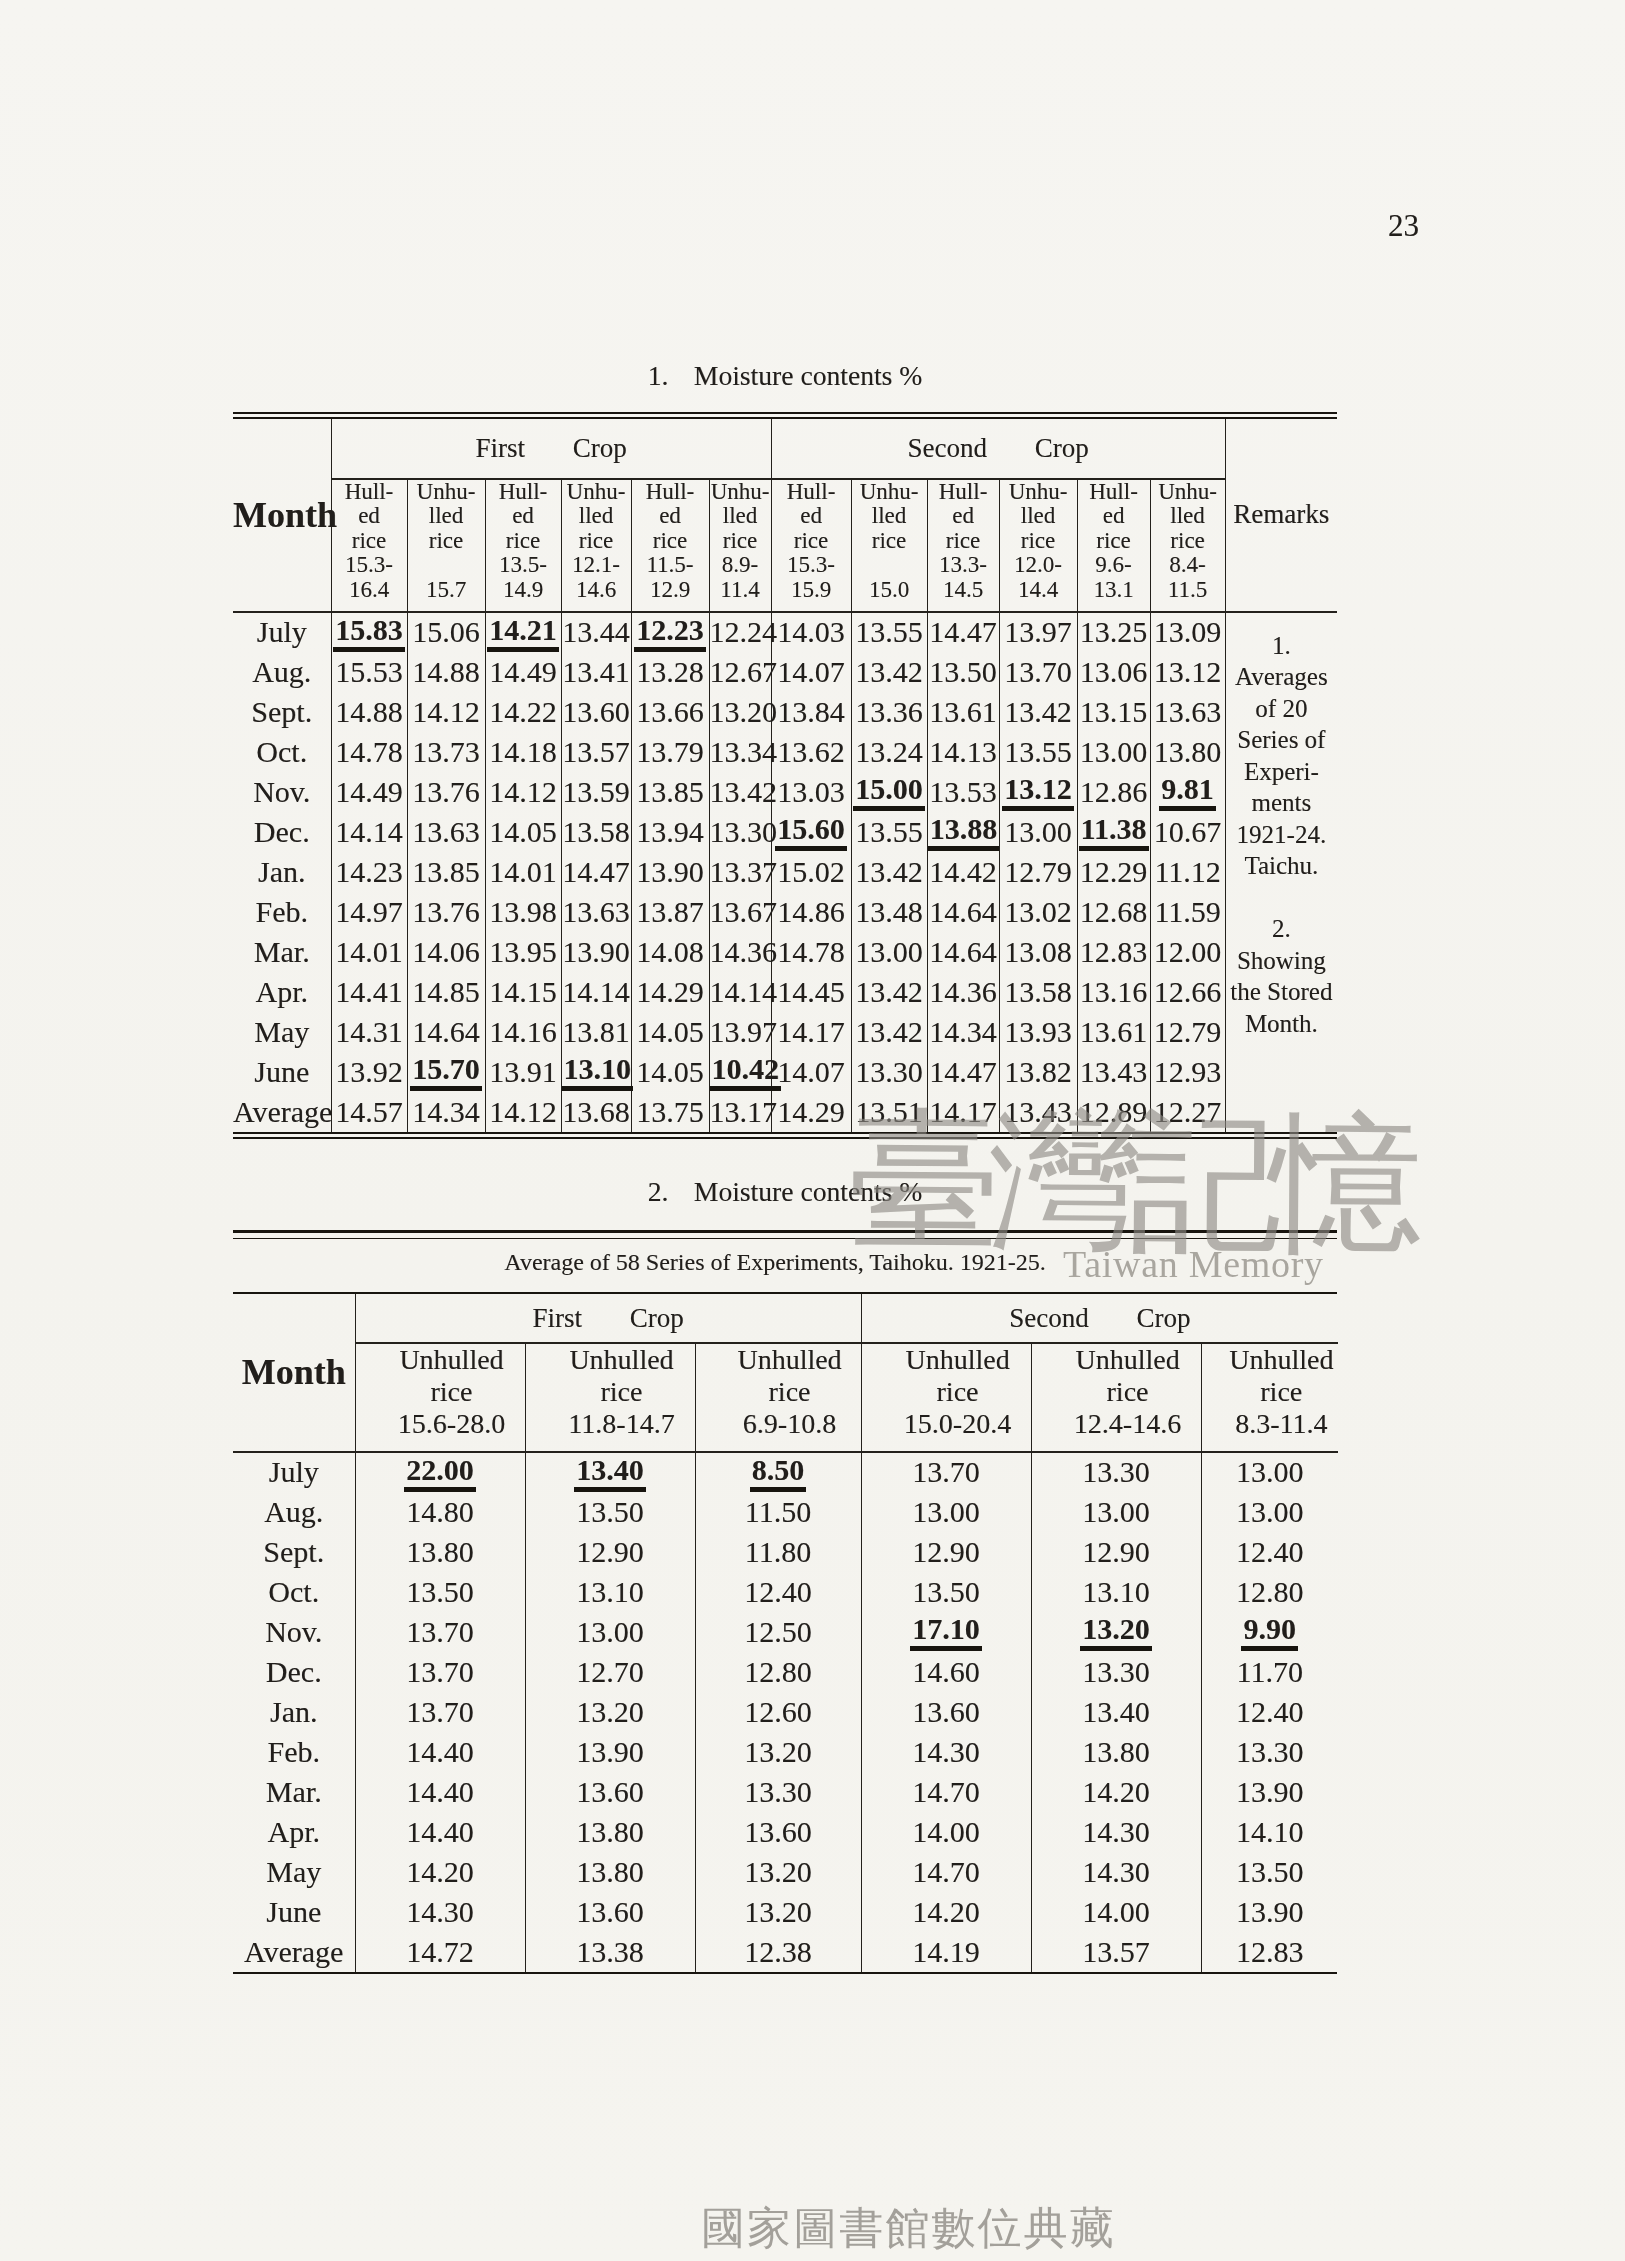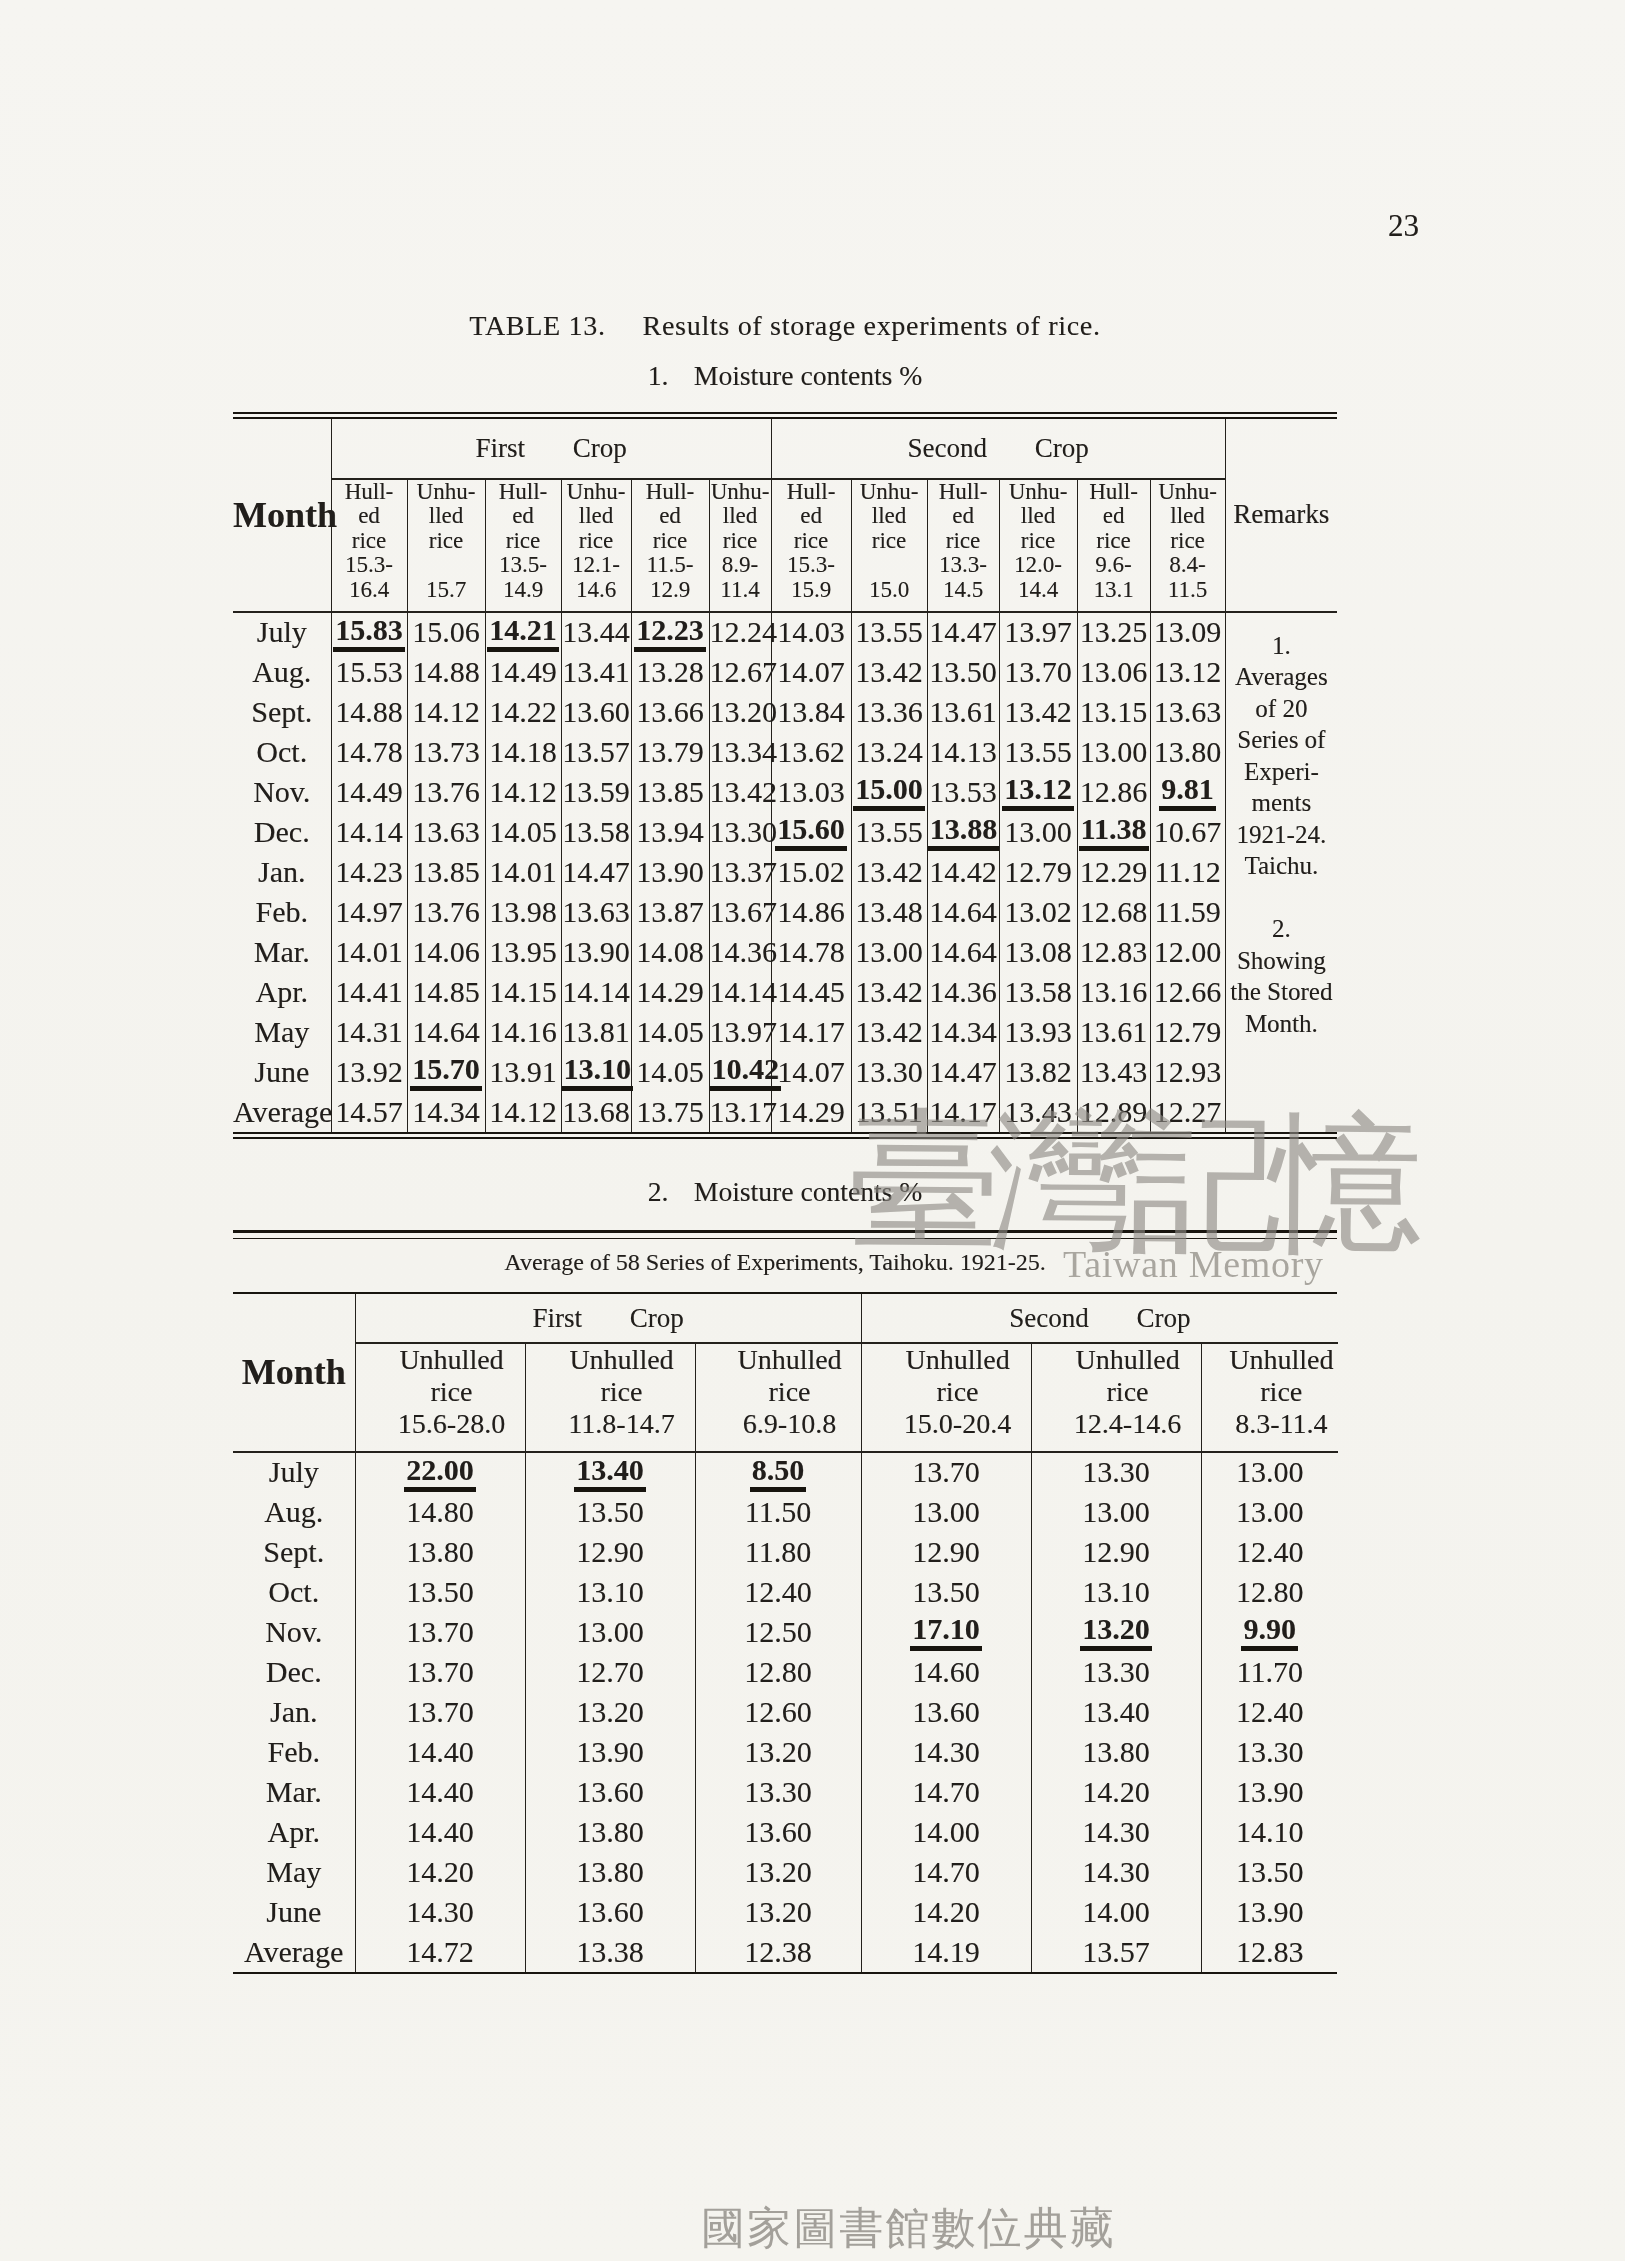--- a/index.html
+++ b/index.html
@@ -72,23 +72,20 @@
     color:#a3a09a; text-shadow:none;
   }
 </style>
 </head>
 <body>
 
 <div class="page">
 
   <div class="page-number">23</div>
 
-  <div class="doc-title">
-    <span class="lbl">TABLE 13.</span><span>Results of storage experiments of rice.</span>
-  </div>
 
   <div class="sec-title s1">
     <span class="no">1.</span><span>Moisture contents %</span>
   </div>
 
   <div class="tbl-wrap t1">
     <table class="t">
       <colgroup>
         <col style="width:98px">
           <col style="width:76px">

